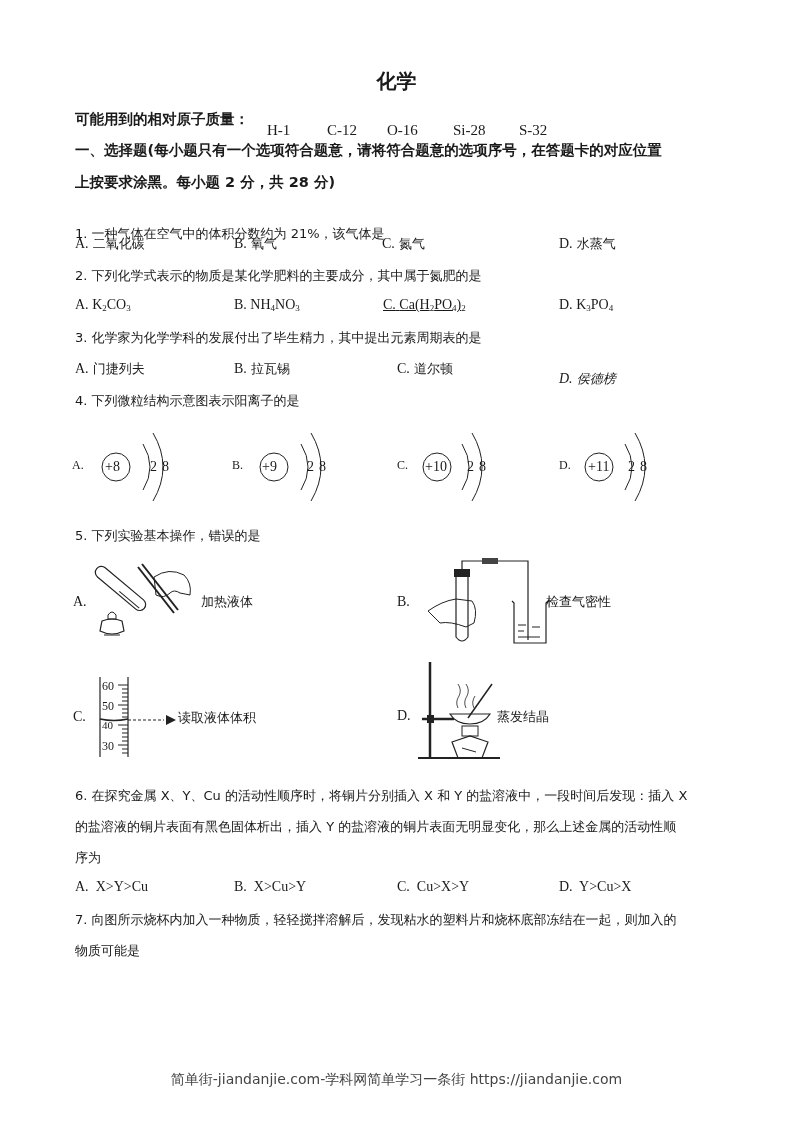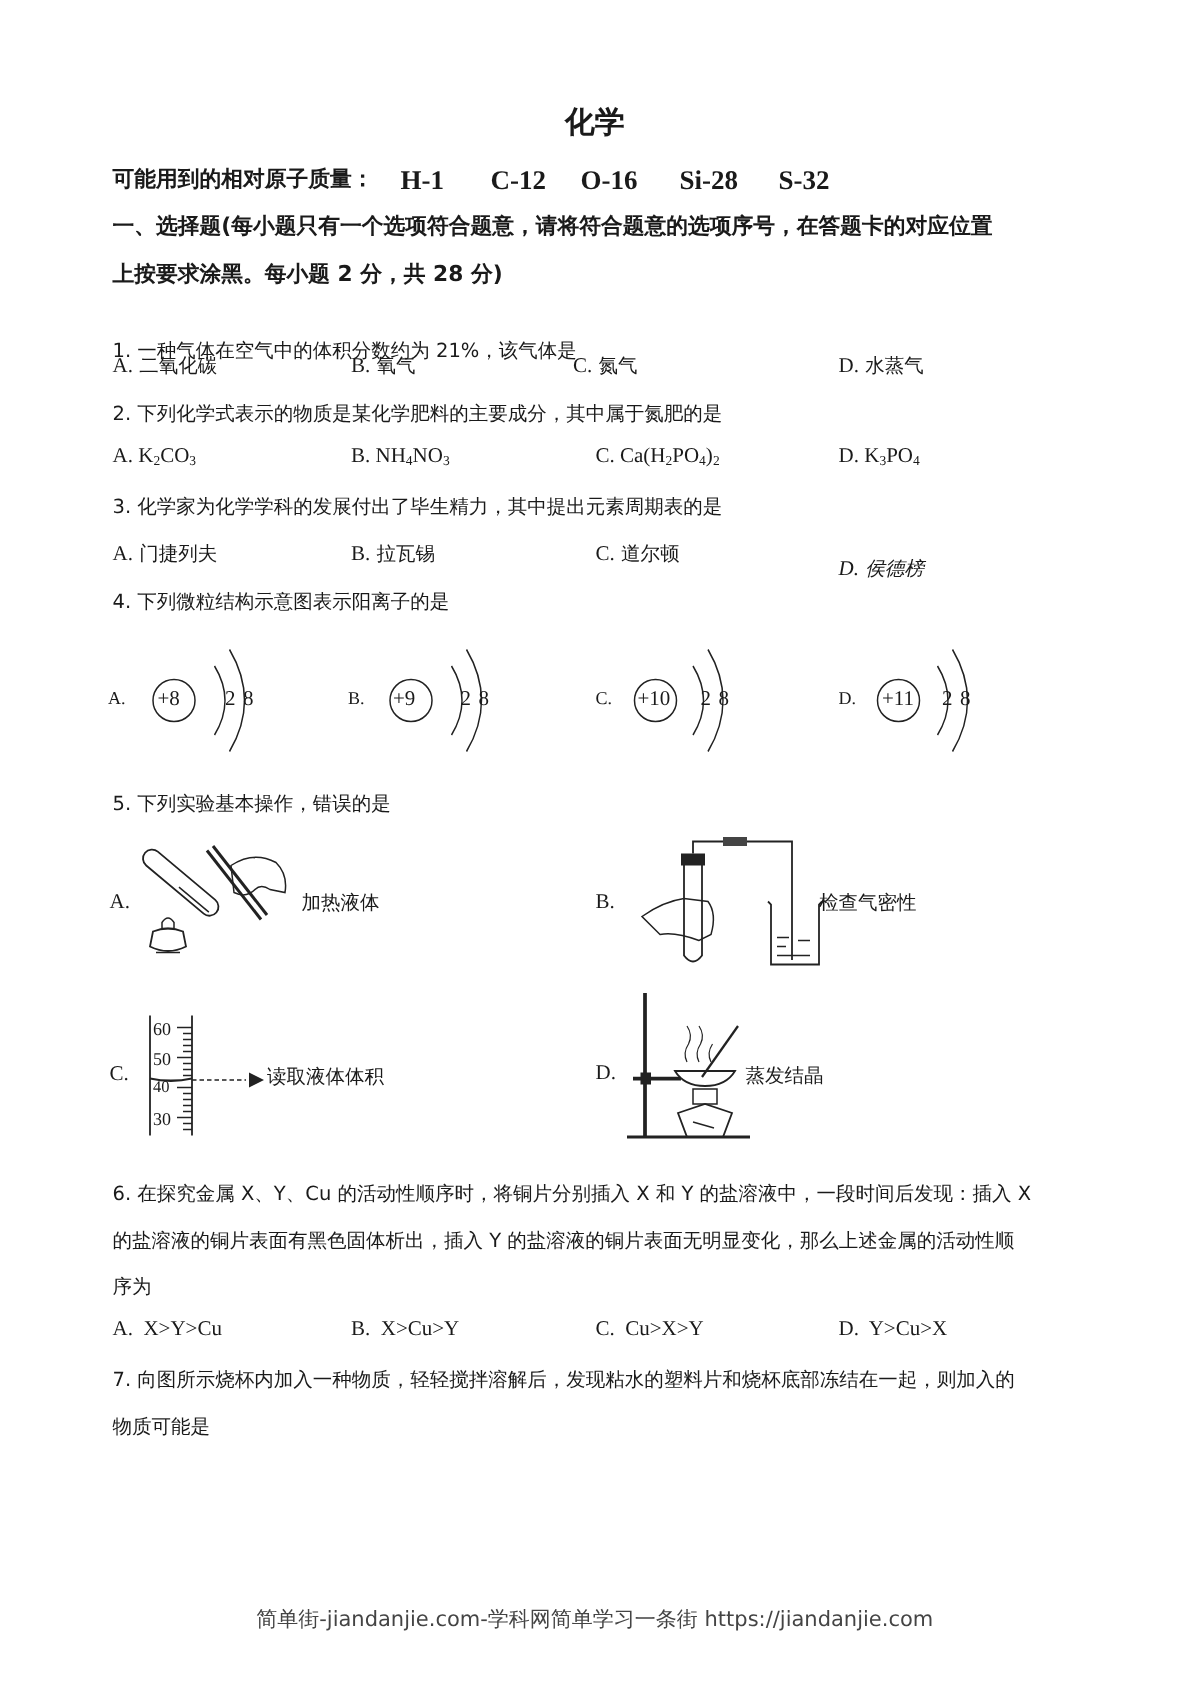--- a/index.html
+++ b/index.html
@@ -1,21 +1,21 @@
 <!DOCTYPE html>
 <html><head>
 <meta charset="utf-8">
 <style>
   * { margin: 0; padding: 0; box-sizing: border-box; }
   html, body { width: 793px; height: 1122px; background: #ffffff; overflow: hidden; }
   body { position: relative; font-family: "DejaVu Serif", "Liberation Serif", serif; color: #1a1a1a; }
   .abs { position: absolute; }
   .title { left: 0; width: 793px; top: 68px; text-align: center; font-size: 20px; font-weight: bold; font-family: "DejaVu Sans", sans-serif; }
   .bold-line { left: 75px; font-size: 14.5px; font-weight: bold; font-family: "DejaVu Sans", sans-serif; white-space: nowrap; }
-  .mass-item { position: absolute; top: 0; font-family: "Liberation Serif", serif; font-size: 18px; font-weight: bold; }
+  .mass-item { position: absolute; top: 12px; font-family: "Liberation Serif", serif; font-size: 15px; font-weight: normal; }
   .q { left: 75px; font-size: 13px; white-space: nowrap; font-family: "DejaVu Sans", sans-serif; }
   .opt { font-size: 13px; white-space: nowrap; font-family: "DejaVu Sans", sans-serif; }
   .opt .lbl { font-family: "Liberation Serif", serif; font-size: 14px; }
   .serif { font-family: "Liberation Serif", serif; font-size: 14px; }
   sub { font-size: 9px; vertical-align: -2px; }
   .atom-lbl { font-family: "Liberation Serif", serif; font-size: 12px; }
   .fig-lbl { font-family: "DejaVu Sans", sans-serif; font-size: 13px; }
   .footer { left: 0; width: 793px; top: 1071px; text-align: center; font-size: 14px; color: #444; font-family: "DejaVu Sans", sans-serif; }
 </style>
 </head>
@@ -37,21 +37,21 @@
 
 <div class="abs q" style="top:204px;margin-top:21px;">1. 一种气体在空气中的体积分数约为 21%，该气体是</div>
 <div class="abs opt" style="left:75px; top:235px;"><span class="lbl">A.</span> <span>二氧化碳</span></div>
 <div class="abs opt" style="left:234px; top:235px;"><span class="lbl">B.</span> <span>氧气</span></div>
 <div class="abs opt" style="left:382px; top:235px;"><span class="lbl">C.</span> <span>氮气</span></div>
 <div class="abs opt" style="left:559px; top:235px;"><span class="lbl">D.</span> <span>水蒸气</span></div>
 
 <div class="abs q" style="top:267px;">2. 下列化学式表示的物质是某化学肥料的主要成分，其中属于氮肥的是</div>
 <div class="abs opt serif" style="left:75px; top:297px;"><span>A.</span> <span>K<sub>2</sub>CO<sub>3</sub></span></div>
 <div class="abs opt serif" style="left:234px; top:297px;"><span>B.</span> <span>NH<sub>4</sub>NO<sub>3</sub></span></div>
-<div class="abs opt serif" style="left:397px; top:297px;"><span>C.</span> <span>Ca(H<sub>2</sub>PO<sub>4</sub>)<sub>2</sub></span></div>
+<div class="abs opt serif" style="left:383px; top:297px;text-decoration:underline;"><span>C.</span> <span>Ca(H<sub>2</sub>PO<sub>4</sub>)<sub>2</sub></span></div>
 <div class="abs opt serif" style="left:559px; top:297px;"><span>D.</span> <span>K<sub>3</sub>PO<sub>4</sub></span></div>
 
 <div class="abs q" style="top:329px;">3. 化学家为化学学科的发展付出了毕生精力，其中提出元素周期表的是</div>
 <div class="abs opt" style="left:75px; top:360px;"><span class="lbl">A.</span> <span>门捷列夫</span></div>
 <div class="abs opt" style="left:234px; top:360px;"><span class="lbl">B.</span> <span>拉瓦锡</span></div>
 <div class="abs opt" style="left:397px; top:360px;"><span class="lbl">C.</span> <span>道尔顿</span></div>
 <div class="abs opt" style="left:559px; top:370px;font-style:italic;"><span class="lbl">D.</span> <span>侯德榜</span></div>
 
 <div class="abs q" style="top:392px;">4. 下列微粒结构示意图表示阳离子的是</div>
 

